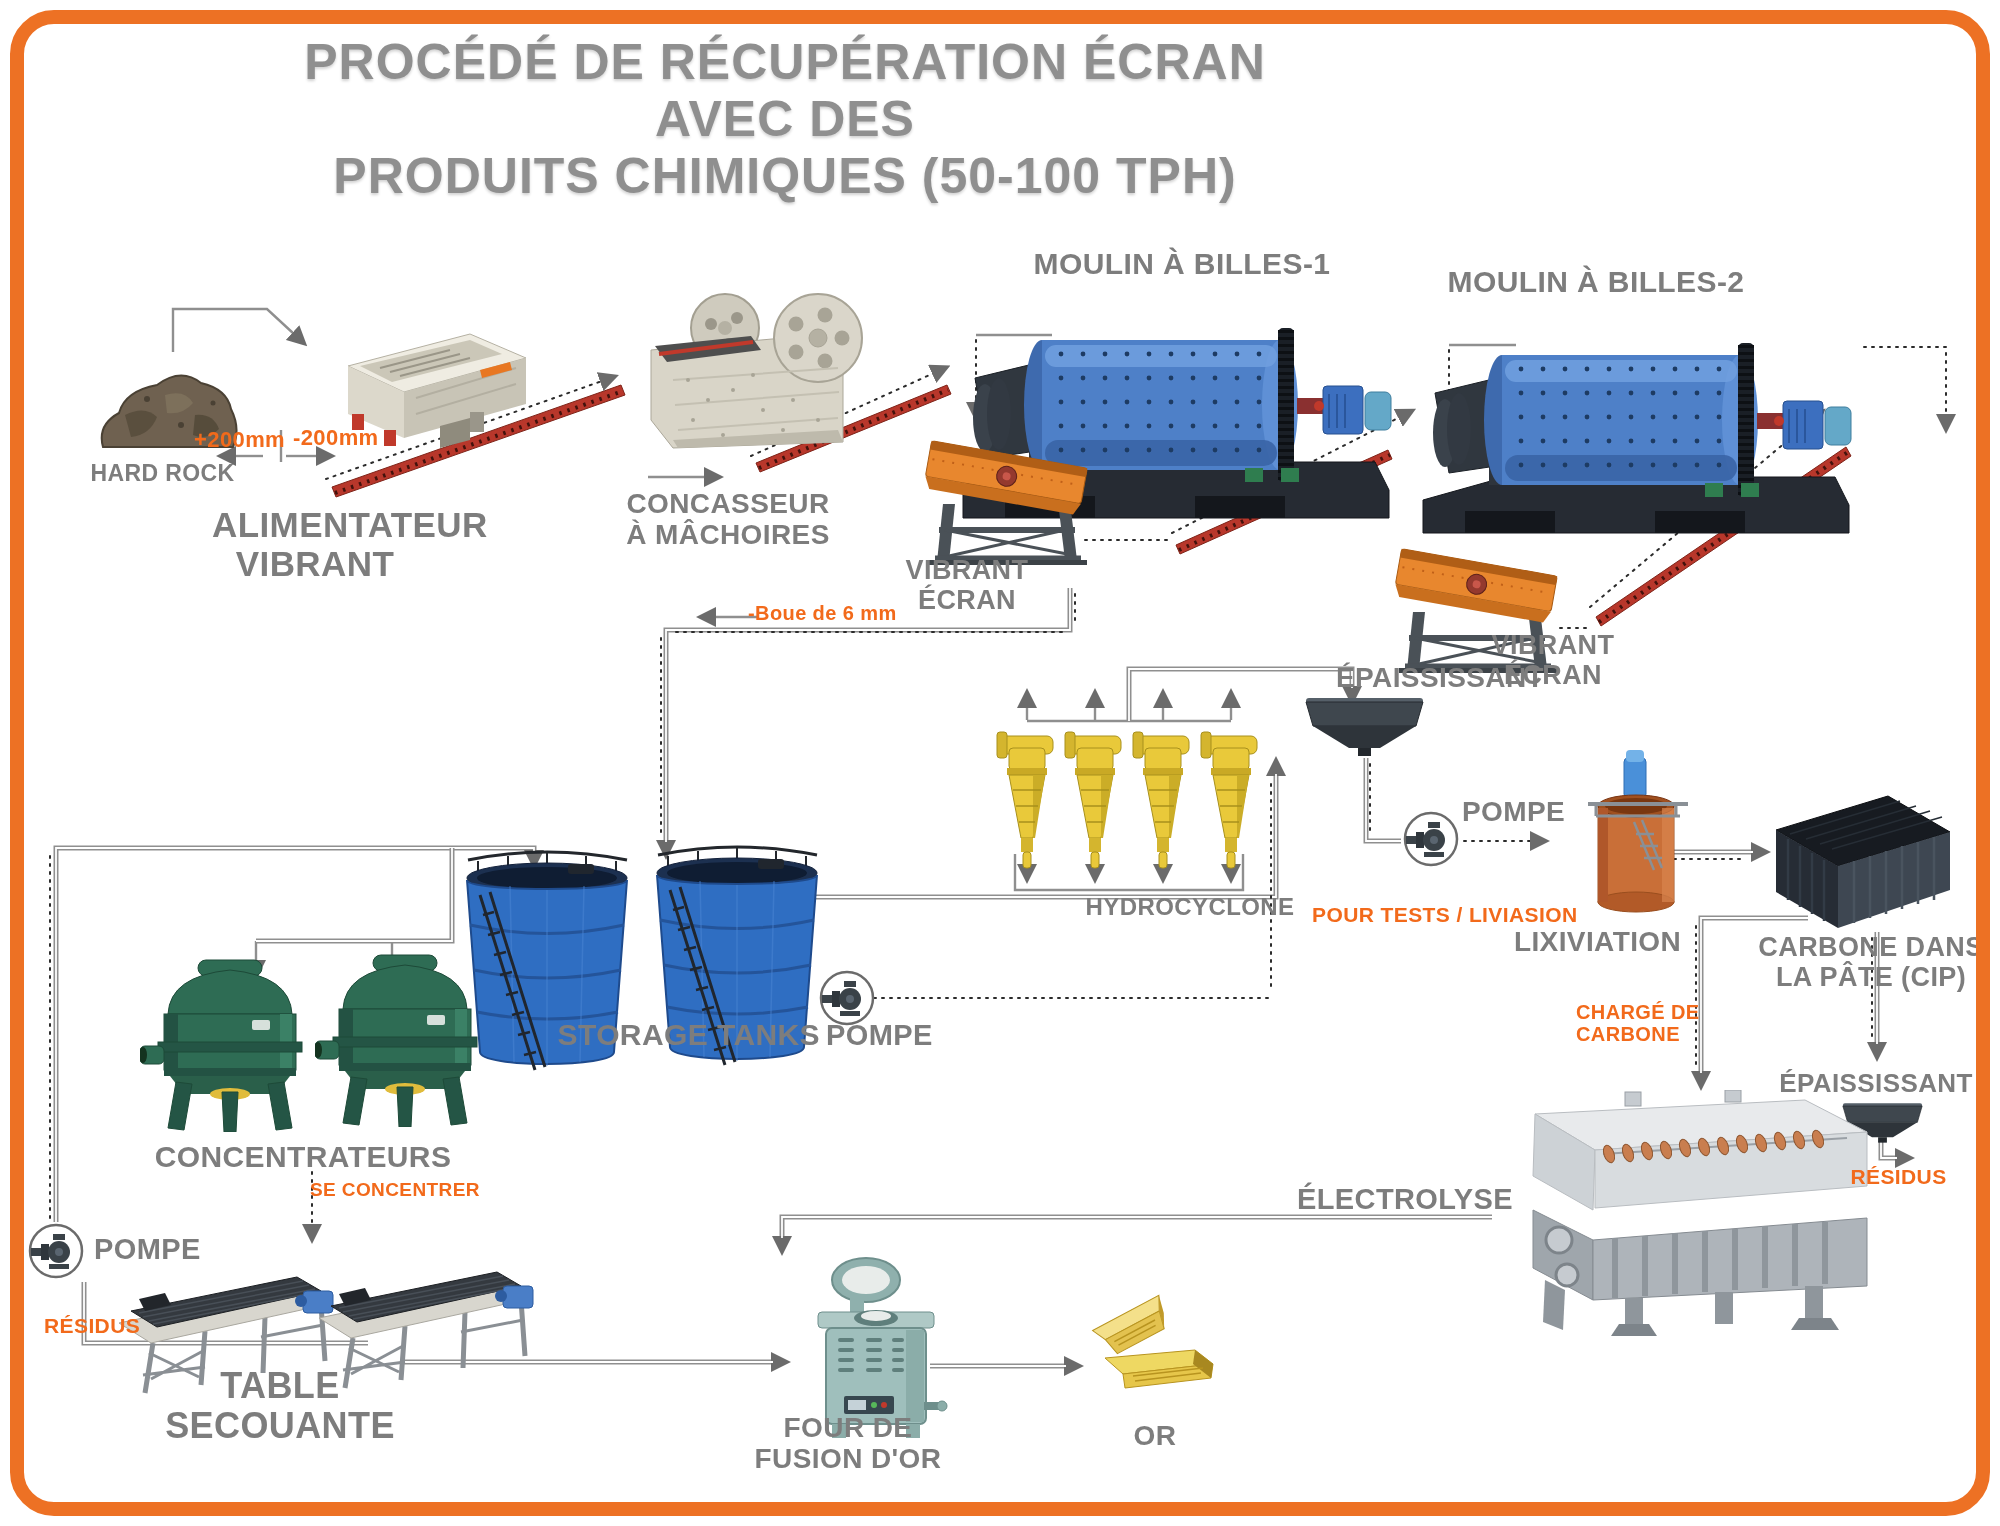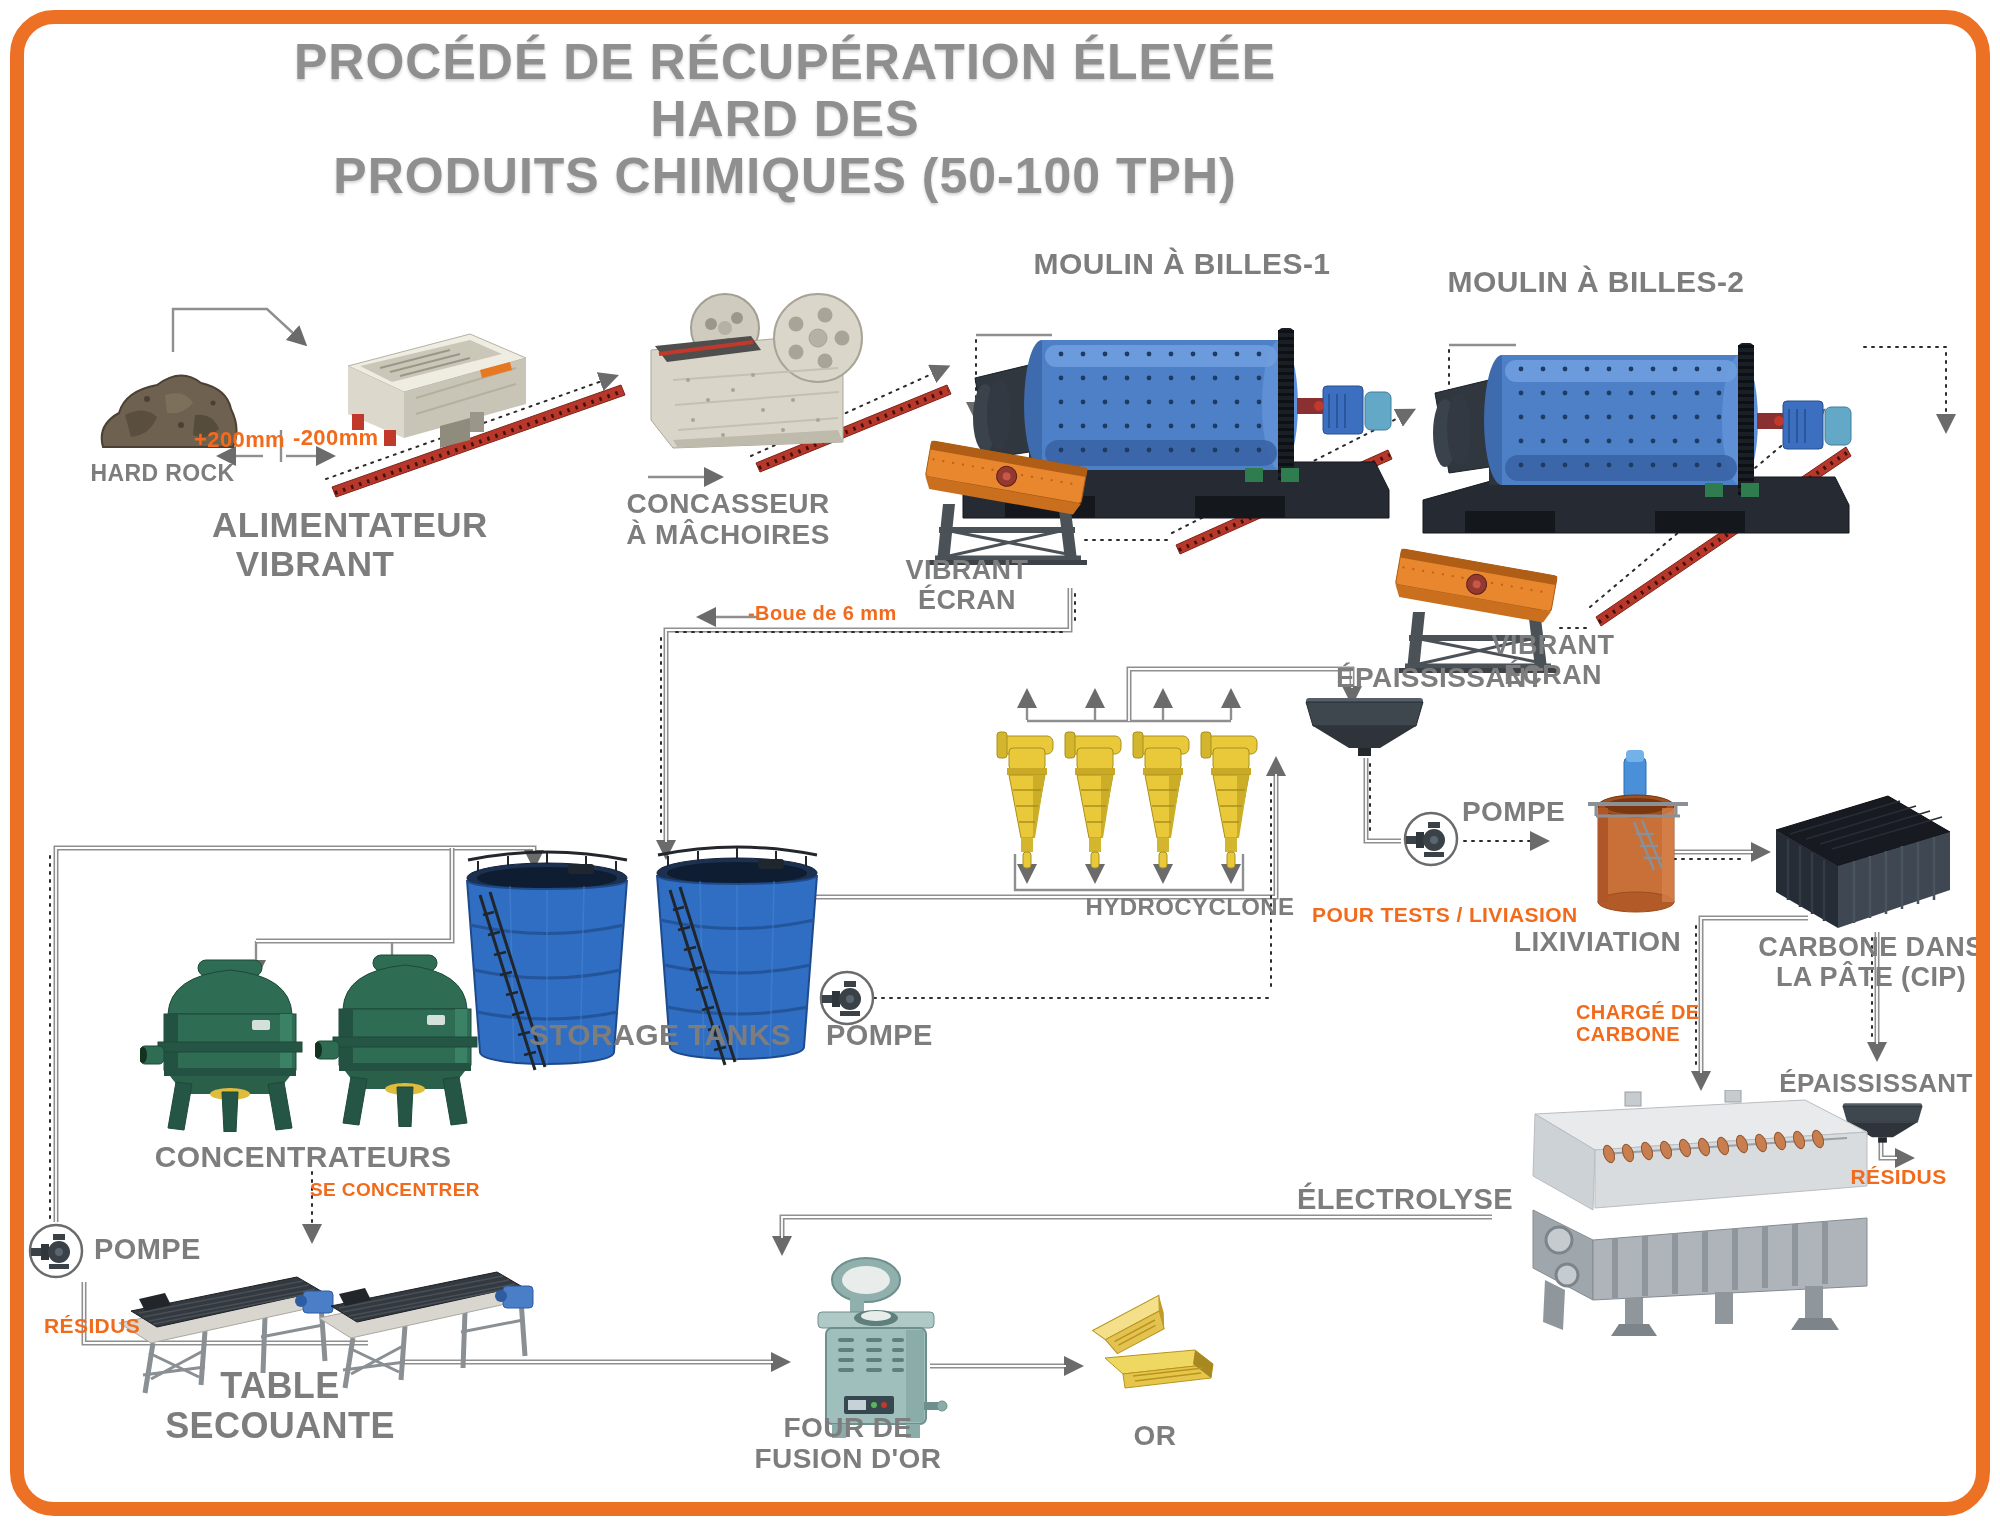--- a/index.html
+++ b/index.html
@@ -554,21 +554,21 @@
     <circle cx="29" cy="29" r="26" fill="#FFFFFF" stroke="#6B6B6B" stroke-width="2.5"></circle>
     <rect x="4" y="26" width="12" height="8" fill="#3A4248"></rect>
       <rect x="14" y="22" width="8" height="16" fill="#2F363C"></rect>
     <rect x="26" y="12" width="12" height="6" fill="#3A4248"></rect>
     <circle cx="32" cy="30" r="11" fill="#3A4248"></circle>
       <circle cx="32" cy="30" r="4" fill="#5A6570"></circle>
     <rect x="22" y="42" width="20" height="5" fill="#3A4248"></rect>
   </svg>
 
   <div class="title">
-    <div>PROCÉDÉ DE RÉCUPÉRATION ÉLEVÉE HARD DES</div>
+    <div>PROCÉDÉ DE RÉCUPÉRATION ÉCRAN AVEC DES</div>
     <div>PRODUITS CHIMIQUES (50-100 TPH)</div>
   </div>
 
   <div class="lbl" style="left:75px;top:461px;width:175px;font-size:23px;">HARD ROCK</div>
   <div class="lbl or left" style="left:194px;top:428px;font-size:22px;">+200mm</div>
   <div class="lbl or left" style="left:293px;top:426px;font-size:22px;">-200mm</div>
 
   <div class="lbl" style="left:212px;top:506px;width:206px;font-size:35px;">
     <div>ALIMENTATEUR</div>
     <div>VIBRANT</div>
@@ -605,21 +605,21 @@
   </div>
 
   <div class="lbl or left" style="left:1576px;top:1001px;font-size:20px;">
     <div>CHARGÉ DE</div>
     <div>CARBONE</div>
   </div>
 
   <div class="lbl" style="left:1770px;top:1069px;width:212px;font-size:26px;">ÉPAISSISSANT</div>
   <div class="lbl or" style="left:1836px;top:1165px;width:125px;font-size:21px;">RÉSIDUS</div>
 
-  <div class="lbl" style="left:500px;top:1018px;width:320px;font-size:30px;">STORAGE TANKS</div>
+  <div class="lbl" style="left:500px;top:1018px;width:320px;font-size:30px;text-align:right;">STORAGE TANKS</div>
   <div class="lbl left" style="left:826px;top:1020px;font-size:29px;">POMPE</div>
 
   <div class="lbl" style="left:150px;top:1140px;width:306px;font-size:30px;">CONCENTRATEURS</div>
   <div class="lbl or left" style="left:310px;top:1180px;font-size:19px;">SE CONCENTRER</div>
 
   <div class="lbl left" style="left:94px;top:1234px;font-size:29px;">POMPE</div>
   <div class="lbl or left" style="left:44px;top:1314px;font-size:21px;">RÉSIDUS</div>
 
   <div class="lbl" style="left:152px;top:1366px;width:256px;font-size:36px;">
     <div>TABLE</div>

